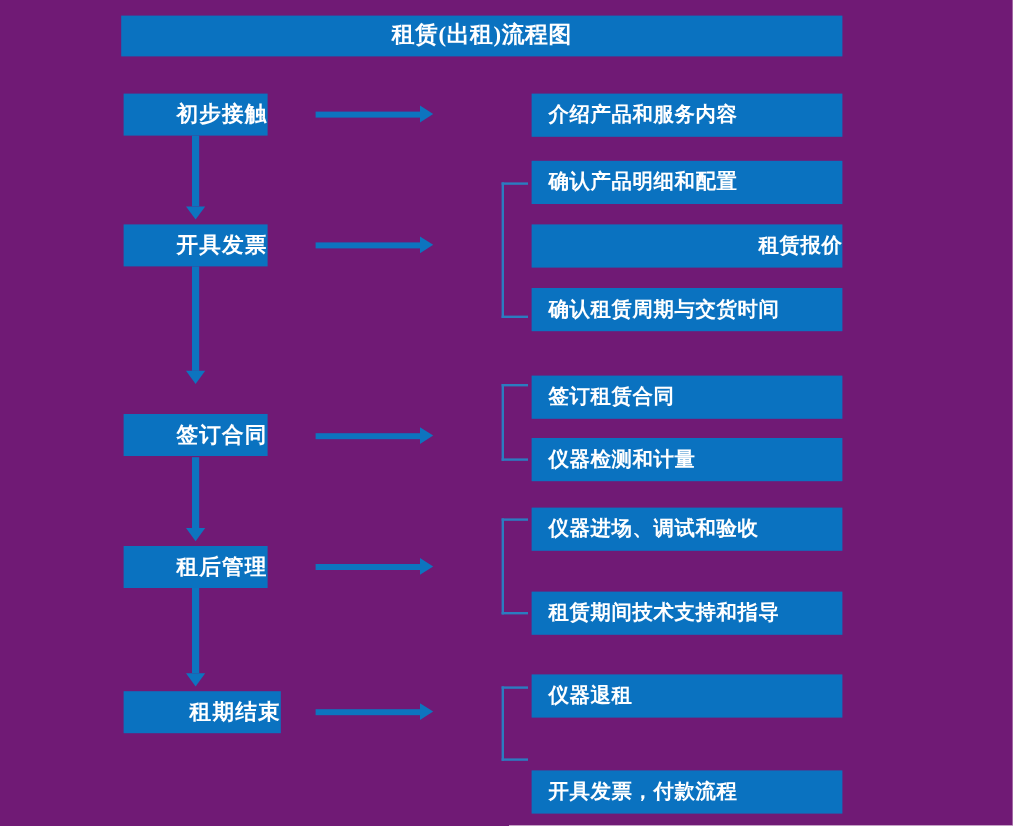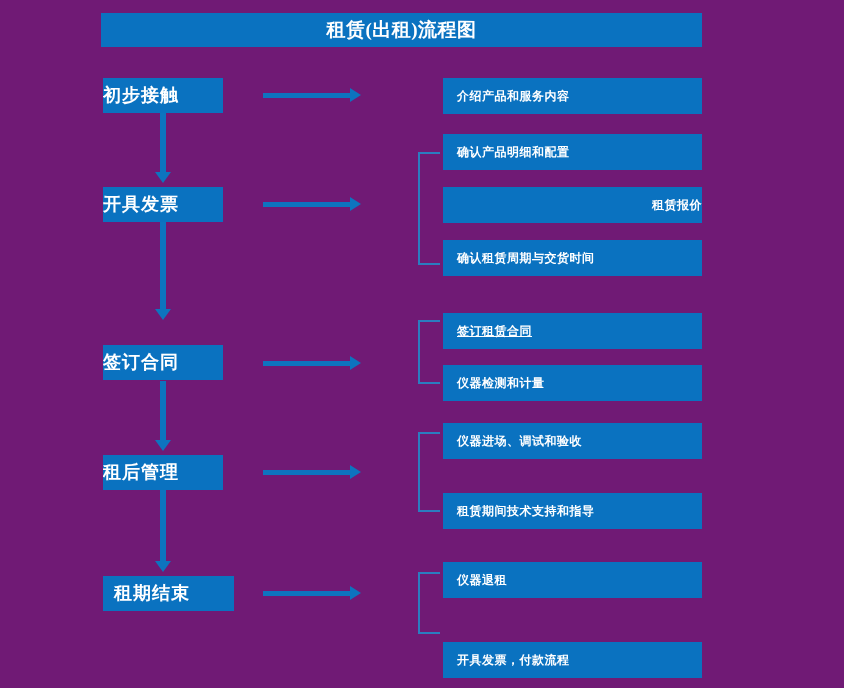--- a/index.html
+++ b/index.html
@@ -44,28 +44,28 @@
     font-weight: bold;
     white-space: nowrap;
     overflow: hidden;
   }
   .node.stage {
     width: 120px;
     height: 35px;
     left: 103px;
     font-size: 18px;
     line-height: 35px;
-    text-align: left;
+    text-align: right;
     letter-spacing: 1px;
   }
   .node.detail {
     width: 259px;
     height: 36px;
     left: 443px;
-    font-size: 12px;
+    font-size: 17px;
     line-height: 36px;
     text-align: left;
     padding-left: 14px;
     box-sizing: border-box;
     letter-spacing: 0.5px;
   }
 
   
   .h-arrow {
     position: absolute;
@@ -194,21 +194,21 @@
   <div class="bracket" style="left:418px; top:572px; height:62px;"></div>
 
   <div class="node detail" style="top:78px;">介绍产品和服务内容</div>
 
   <div class="node detail" style="top:134px;">确认产品明细和配置</div>
 
   <div class="node detail" style="top:187px;text-align:right;">租赁报价</div>
 
   <div class="node detail" style="top:240px;">确认租赁周期与交货时间</div>
 
-  <div class="node detail" style="top:313px;text-decoration:underline;">签订租赁合同</div>
+  <div class="node detail" style="top:313px;">签订租赁合同</div>
 
   <div class="node detail" style="top:365px;">仪器检测和计量</div>
 
   <div class="node detail" style="top:423px;">仪器进场、调试和验收</div>
 
   <div class="node detail" style="top:493px;">租赁期间技术支持和指导</div>
 
   <div class="node detail" style="top:562px;">仪器退租</div>
 
   <div class="node detail" style="top:610px;margin-top:32px;">开具发票，付款流程</div>

